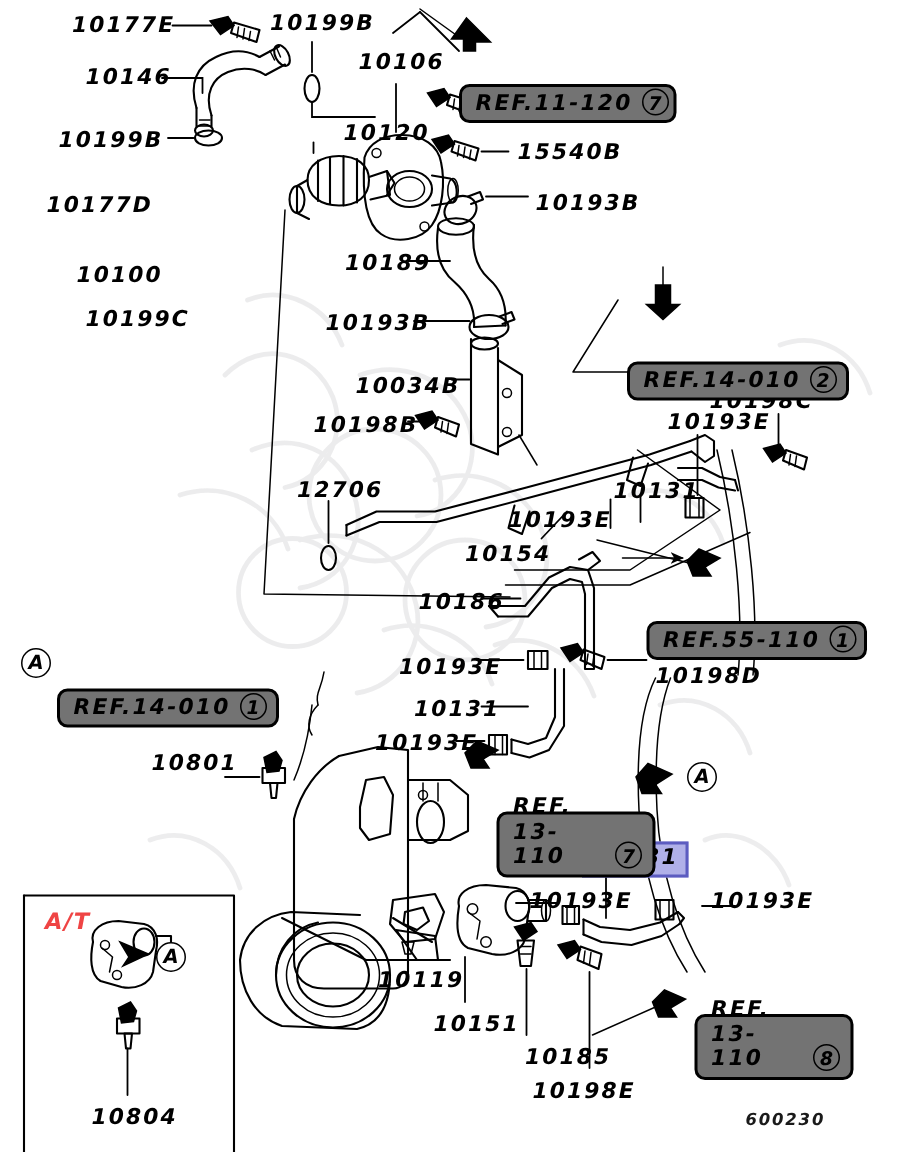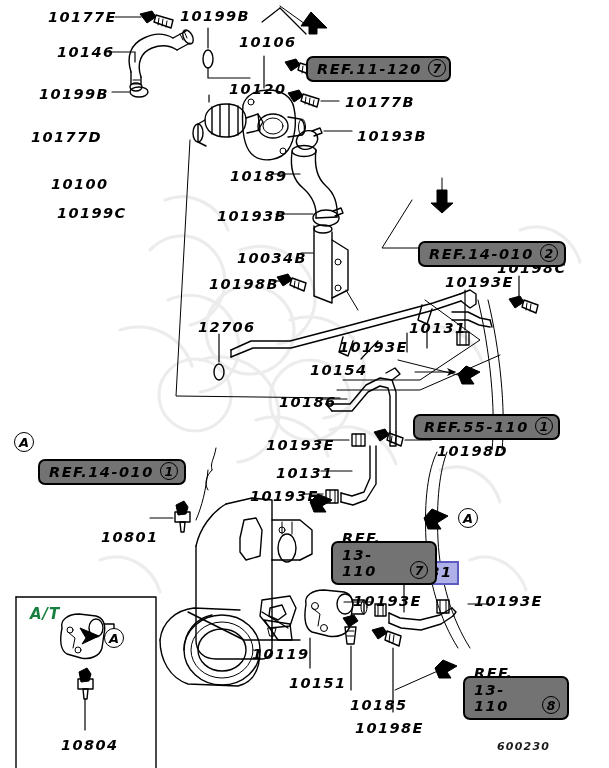--- a/index.html
+++ b/index.html
@@ -102,21 +102,21 @@
     font-weight: bold;
     letter-spacing: 1.2px;
     color: #1a1a1a;
   }
   .at-label {
     position: absolute;
     font-family: "DejaVu Sans", sans-serif;
     font-size: 15px;
     font-weight: bold;
     letter-spacing: 1px;
-    color: #15803d;
+    color: #ef4444;
   }
 </style>
 </head>
 <body>
 
 <div id="diagram-root">
 
   <svg id="art-layer" viewBox="0 0 609 768" aria-hidden="true">
     <defs>
       <style>
@@ -463,60 +463,60 @@
   </svg>
 
   <div id="labels-layer">
       <div class="lbl" style="left: 48px; top: 10px;">10177E</div>
       <div class="lbl" style="left: 180px; top: 9px;">10199B</div>
       <div class="lbl" style="left: 239px; top: 35px;">10106</div>
       <div class="lbl" style="left: 57px; top: 45px;">10146</div>
       <div class="lbl" style="left: 342px; top: 63px;">10177C</div>
       <div class="lbl" style="left: 39px; top: 87px;">10199B</div>
       <div class="lbl" style="left: 189px; top: 82px; margin-left: 40px;">10120</div>
-      <div class="lbl" style="left: 345px; top: 95px;">10177B</div>
+      <div class="lbl" style="left: 345px; top: 95px;">15540B</div>
       <div class="lbl" style="left: 31px; top: 130px;">10177D</div>
       <div class="lbl" style="left: 357px; top: 129px;">10193B</div>
       <div class="lbl" style="left: 230px; top: 169px;">10189</div>
       <div class="lbl" style="left: 51px; top: 177px; text-align: right;">10100</div>
       <div class="lbl" style="left: 57px; top: 206px;">10199C</div>
       <div class="lbl" style="left: 217px; top: 209px;">10193B</div>
       <div class="lbl" style="left: 237px; top: 251px;">10034B</div>
-      <div class="lbl" style="left: 497px; top: 261px;">10198C</div>
+      <div class="lbl" style="left: 473px; top: 261px;">10198C</div>
       <div class="lbl" style="left: 209px; top: 277px; text-align: right;">10198B</div>
       <div class="lbl" style="left: 445px; top: 275px;">10193E</div>
       <div class="lbl" style="left: 198px; top: 320px;">12706</div>
       <div class="lbl" style="left: 409px; top: 321px;">10131</div>
       <div class="lbl" style="left: 339px; top: 340px;">10193E</div>
       <div class="lbl" style="left: 310px; top: 363px;">10154</div>
       <div class="lbl" style="left: 279px; top: 395px;">10186</div>
       <div class="lbl" style="left: 266px; top: 438px;">10193E</div>
       <div class="lbl" style="left: 437px; top: 444px;">10198D</div>
       <div class="lbl" style="left: 276px; top: 466px;">10131</div>
       <div class="lbl" style="left: 250px; top: 489px;">10193E</div>
-      <div class="lbl" style="left: 101px; top: 530px; text-align: center;">10801</div>
+      <div class="lbl" style="left: 101px; top: 502px; text-align: center;">10801</div>
       <div class="lbl highlight" style="left: 388px; top: 561px;">10131</div>
       <div class="lbl" style="left: 353px; top: 594px;">10193E</div>
       <div class="lbl" style="left: 474px; top: 594px;">10193E</div>
       <div class="lbl" style="left: 252px; top: 647px;">10119</div>
       <div class="lbl" style="left: 289px; top: 676px;">10151</div>
       <div class="lbl" style="left: 350px; top: 698px;">10185</div>
       <div class="lbl" style="left: 355px; top: 721px;">10198E</div>
       <div class="lbl" style="left: 61px; top: 738px;">10804</div>
     </div>
   <div id="refboxes-layer">
       <div class="refbox" style="left: 306px; top: 28px; width: 145px; height: 26px;">
         <span class="reftext">REF.11-120</span>
         <span class="circnum">7</span>
       </div>
       <div class="refbox" style="left: 418px; top: 213px; width: 148px; height: 26px;">
         <span class="reftext">REF.14-010</span>
         <span class="circnum">2</span>
       </div>
-      <div class="refbox" style="left: 413px; top: 386px; width: 147px; height: 26px;">
+      <div class="refbox" style="left: 431px; top: 386px; width: 147px; height: 26px;">
         <span class="reftext">REF.55-110</span>
         <span class="circnum">1</span>
       </div>
       <div class="refbox" style="left: 38px; top: 431px; width: 148px; height: 26px;">
         <span class="reftext">REF.14-010</span>
         <span class="circnum">1</span>
       </div>
       <div class="refbox two-line" style="left: 331px; top: 513px; width: 106px; height: 44px;">
         <span class="reftext">REF.
 13-110</span>

